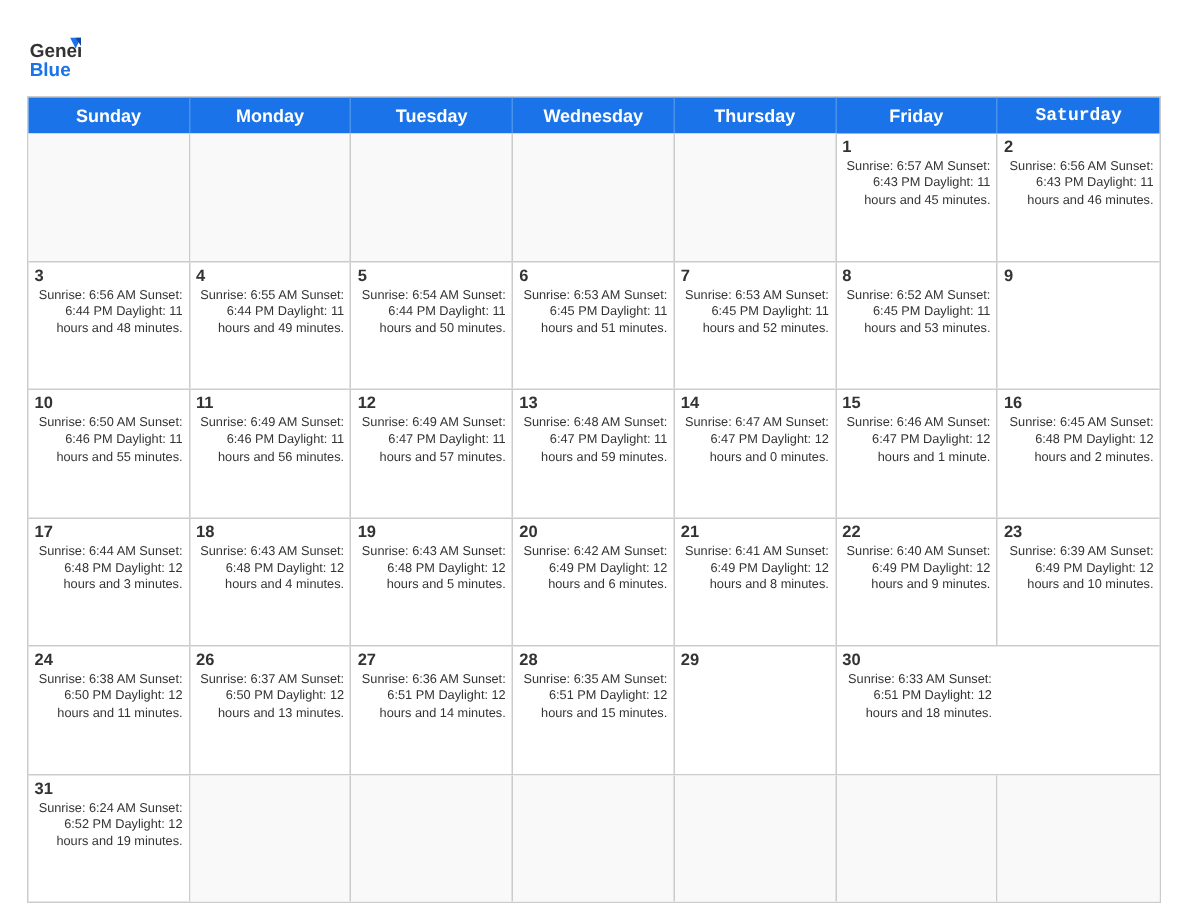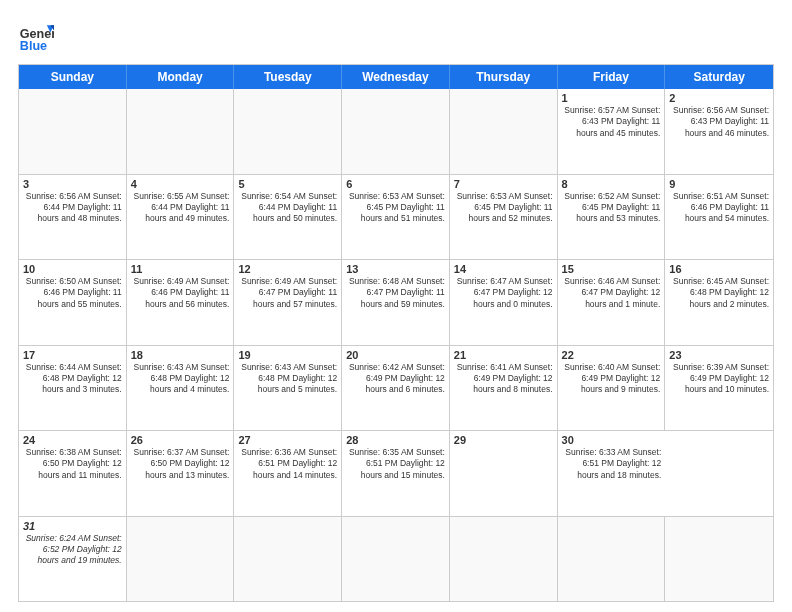--- a/index.html
+++ b/index.html
@@ -57,33 +57,33 @@
       background: #1a73e8;
     }
     .cal-header-cell {
       color: #fff;
       font-size: 12px;
       font-weight: bold;
       padding: 5px 4px;
       text-align: center;
       border-right: 1px solid #4a93ea;
     }
-    .cal-header-cell:last-child { border-right: none; }
+    .cal-header-cell:last-child { border-right: none; font-family: Liberation Mono, monospace; }
     .cal-body {
       flex: 1;
       display: flex;
       flex-direction: column;
     }
     .cal-row {
       display: grid;
       grid-template-columns: repeat(7, 1fr);
       flex: 1;
       border-bottom: 1px solid #ccc;
     }
-    .cal-row:last-child { border-bottom: none; font-style: italic; }
+    .cal-row:last-child { border-bottom: none; }
     .cal-cell {
       border-right: 1px solid #ccc;
       padding: 3px 4px;
       font-size: 9px;
       color: #333;
       vertical-align: top;
       min-height: 0;
       overflow: hidden;
     }
     .cal-cell:last-child { border-right: none; }
@@ -190,24 +190,20 @@
           </div>
           <div class="cal-cell">
             <span class="day-num">8</span>
             <div class="cell-info">Sunrise: 6:52 AM
 Sunset: 6:45 PM
 Daylight: 11 hours
 and 53 minutes.</div>
           </div>
           <div class="cal-cell">
             <span class="day-num">9</span>
-            <div class="cell-info">Sunrise: 6:51 AM
-Sunset: 6:46 PM
-Daylight: 11 hours
-and 54 minutes.</div>
           </div>
         </div>
         <div class="cal-row">
           <div class="cal-cell">
             <span class="day-num">10</span>
             <div class="cell-info">Sunrise: 6:50 AM
 Sunset: 6:46 PM
 Daylight: 11 hours
 and 55 minutes.</div>
           </div>

